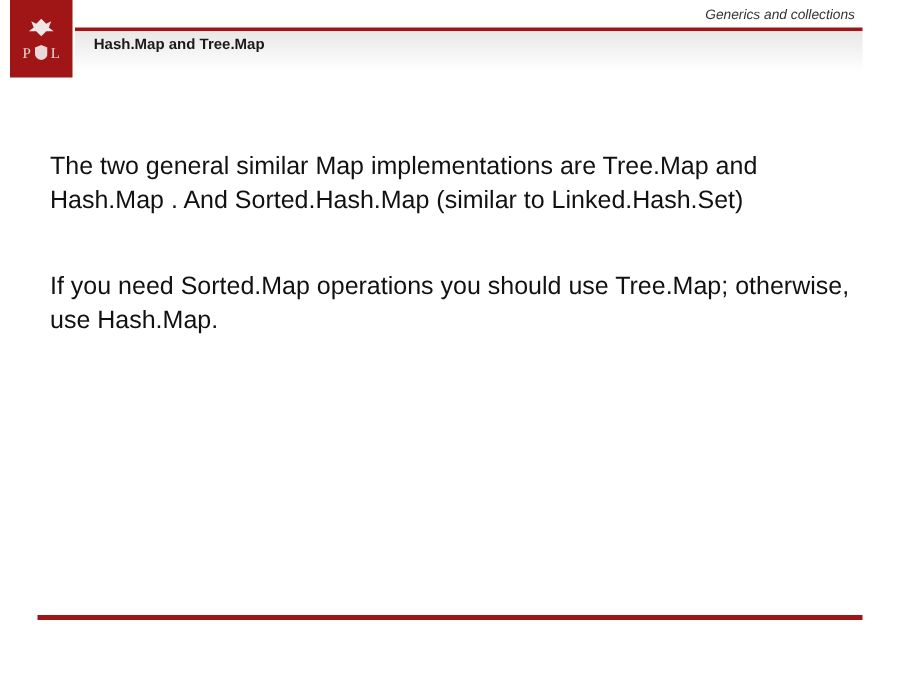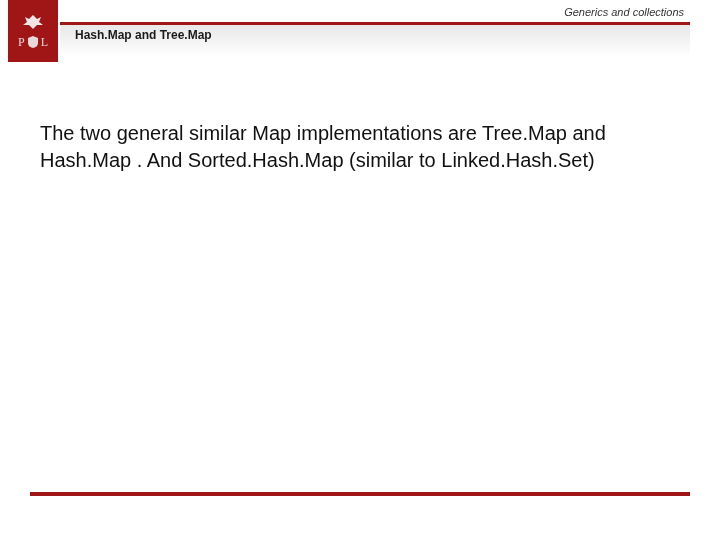--- a/index.html
+++ b/index.html
@@ -116,15 +116,16 @@
     </div>
   </div>
   <div class="topic-label">Generics and collections</div>
   <div class="slide-title">Hash.Map and Tree.Map</div>
 </div>
 
 <div class="content">
   <div class="para">
     <span>The two general similar </span><span class="u">Map </span><span>implementations are </span><span class="u">Tree.Map</span><span> and </span><span class="u">Hash.Map </span><span>. And Sorted.Hash.Map (similar to Linked.Hash.Set)</span>
   </div>
+  <div class="para">If you need Sorted.Map operations you should use  Tree.Map; otherwise, use Hash.Map.</div>
 </div>
 
 <div class="footer-rule"></div>
 
 </body></html>

